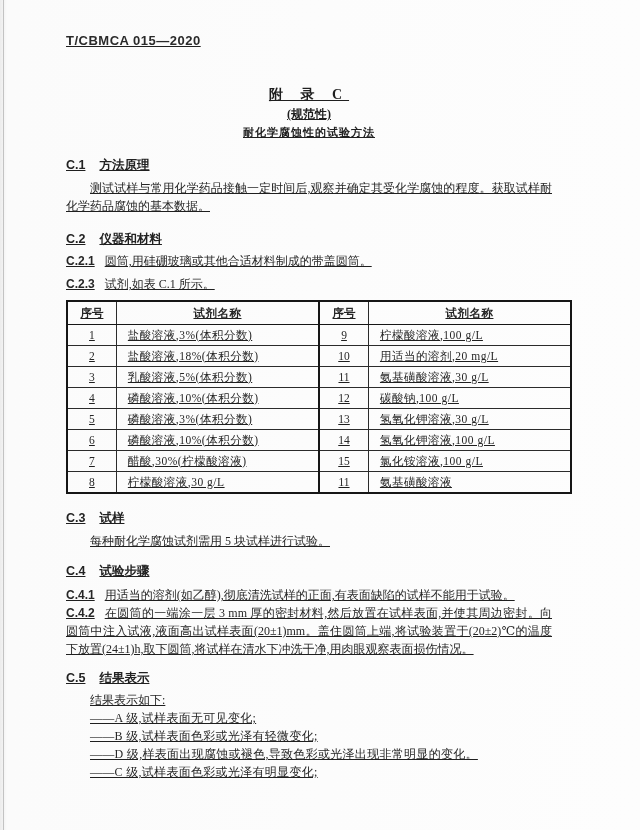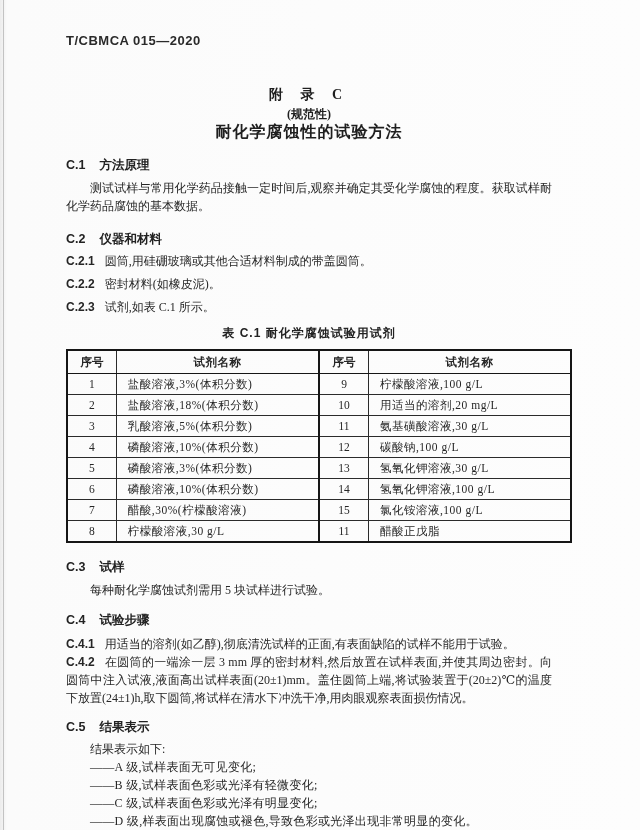--- a/index.html
+++ b/index.html
@@ -5,33 +5,34 @@
   html,body{margin:0;padding:0;background:#ffffff;}
   .page{
     position:relative;
     width:640px;height:830px;
     box-sizing:border-box;
     background:linear-gradient(to right,#ececec 0px,#fbfbfb 7px,#fdfdfd 100%);
     font-family:"Liberation Serif","DejaVu Serif",serif;
     color:#1f1f1f;
     padding:33px 88px 0 66px;
     overflow:hidden;
+    text-decoration:underline;
   }
   .page::before{
     content:"";position:absolute;left:3px;top:0;bottom:0;width:1px;
     background:#c3c3c3;
   }
   .doc-code{
     font-family:"Liberation Sans","DejaVu Sans",sans-serif;
     font-weight:bold;font-size:13px;letter-spacing:0.5px;color:#2a2a2a;
   }
   .title-block{text-align:center;margin-top:37px;}
   .t1{font-weight:bold;font-size:14px;letter-spacing:7px;line-height:20px;}
   .t2{font-weight:bold;font-size:12px;line-height:18px;}
-  .t3{font-weight:bold;font-size:16px;line-height:18px;letter-spacing:1px;}
+  .t3{font-weight:bold;font-size:11px;line-height:18px;letter-spacing:1px;}
   .sec-h{
     font-family:"Liberation Sans","DejaVu Sans",sans-serif;
     font-weight:bold;font-size:12.5px;line-height:16px;margin-top:16px;
     color:#222;
   }
   .sec-h .num{margin-right:14px;}
   p{margin:0;font-size:12px;line-height:18px;text-align:justify;color:#262626;}
   .body-indent{margin-top:6px;text-indent:2em;}
   .clause{margin-top:5px;}
   .clause .cnum{font-family:"Liberation Sans","DejaVu Sans",sans-serif;font-weight:bold;margin-right:10px;}
@@ -72,24 +73,22 @@
 
   <div class="sec-h">
     <span class="num">C.1</span><span>方法原理</span>
   </div>
   <p class="body-indent">测试试样与常用化学药品接触一定时间后,观察并确定其受化学腐蚀的程度。获取试样耐化学药品腐蚀的基本数据。</p>
 
   <div class="sec-h">
     <span class="num">C.2</span><span>仪器和材料</span>
   </div>
   <p class="clause"><span class="cnum">C.2.1</span><span>圆筒,用硅硼玻璃或其他合适材料制成的带盖圆筒。</span></p>
-  <p class="clause"><span class="cnum">C.2.2</span><span>密封材料(如橡皮泥)。</span></p>
   <p class="clause"><span class="cnum">C.2.3</span><span>试剂,如表 C.1 所示。</span></p>
 
-  <div class="tbl-caption">表 C.1 耐化学腐蚀试验用试剂</div>
 
   <table class="reagents">
     <tbody>
         <tr class="thead">
       <td class="num">序号</td>
       <td class="name" style="text-align:center;padding-left:4px;">试剂名称</td>
       <td class="num divL">序号</td>
       <td class="name" style="text-align:center;padding-left:4px;">试剂名称</td>
     </tr>
     <tr>
@@ -131,21 +130,21 @@
     <tr>
       <td class="num">7</td>
       <td class="name">醋酸,30%(柠檬酸溶液)</td>
       <td class="num divL">15</td>
       <td class="name">氯化铵溶液,100 g/L</td>
     </tr>
     <tr>
       <td class="num">8</td>
       <td class="name">柠檬酸溶液,30 g/L</td>
       <td class="num divL">11</td>
-      <td class="name">醋酸正戊脂</td>
+      <td class="name">氨基磺酸溶液</td>
     </tr>
   </tbody>
     </table>
 
   <div class="sec-h">
     <span class="num">C.3</span><span>试样</span>
   </div>
   <p class="body-indent">每种耐化学腐蚀试剂需用 5 块试样进行试验。</p>
 
   <div class="sec-h" style="margin-top:13px;">
@@ -153,16 +152,16 @@
   </div>
   <p class="clause" style="margin-top:7px;"><span class="cnum">C.4.1</span><span>用适当的溶剂(如乙醇),彻底清洗试样的正面,有表面缺陷的试样不能用于试验。</span></p>
   <p class="clause" style="margin-top:0;"><span class="cnum">C.4.2</span><span>在圆筒的一端涂一层 3 mm 厚的密封材料,然后放置在试样表面,并使其周边密封。向圆筒中注入试液,液面高出试样表面(20±1)mm。盖住圆筒上端,将试验装置于(20±2)℃的温度下放置(24±1)h,取下圆筒,将试样在清水下冲洗干净,用肉眼观察表面损伤情况。</span></p>
 
   <div class="sec-h" style="margin-top:12px;">
     <span class="num">C.5</span><span>结果表示</span>
   </div>
   <p class="c5-intro">结果表示如下:</p>
   <p class="dash-item">——A 级,试样表面无可见变化;</p>
   <p class="dash-item">——B 级,试样表面色彩或光泽有轻微变化;</p>
+  <p class="dash-item">——D 级,样表面出现腐蚀或褪色,导致色彩或光泽出现非常明显的变化。</p>
   <p class="dash-item">——C 级,试样表面色彩或光泽有明显变化;</p>
-  <p class="dash-item">——D 级,样表面出现腐蚀或褪色,导致色彩或光泽出现非常明显的变化。</p>
 
 </div>
 
 </body></html>

